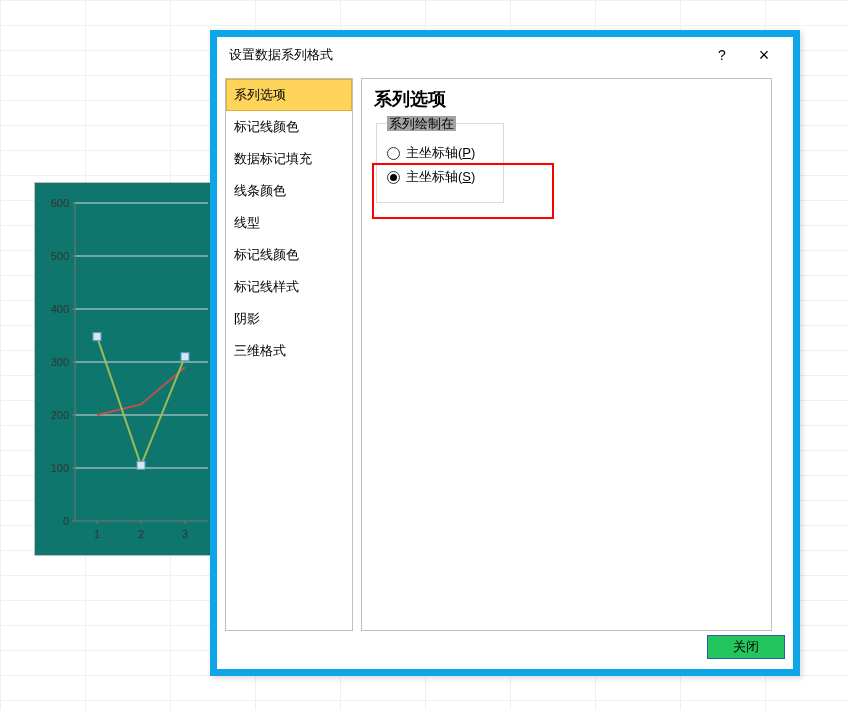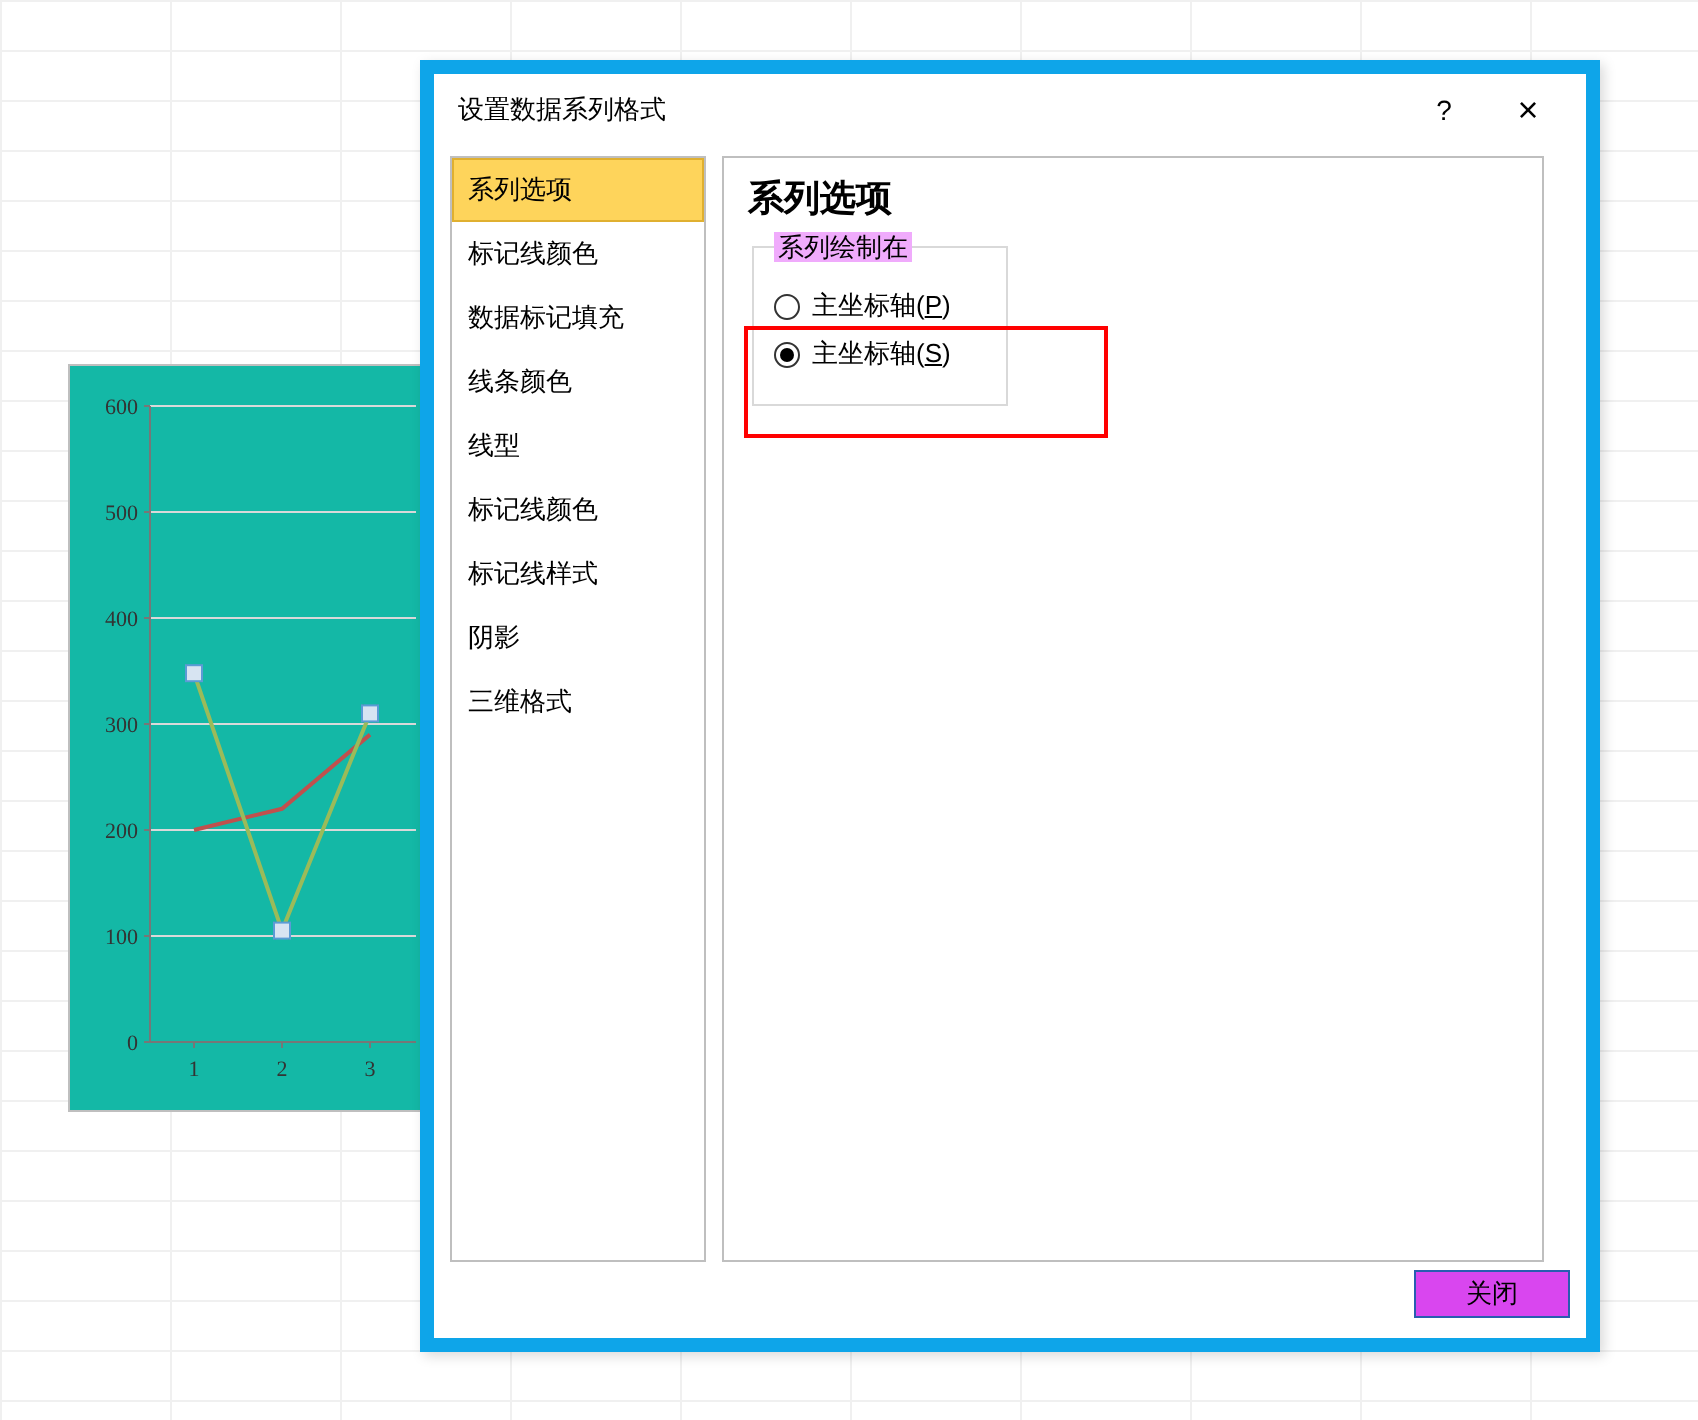--- a/index.html
+++ b/index.html
@@ -25,23 +25,22 @@
   }
 
   
   .chart-container {
     position: absolute;
     left: 34px;
     top: 182px;
     width: 178px;
     height: 374px;
     border: 1px solid #bfbfbf;
-    background: #14b8a6;
+    background: #0f766e;
     padding: 10px 4px 10px 8px;
-    font-family: Liberation Serif, serif;
   }
   .chart-plot {
     position: relative;
     width: 100%;
     height: 100%;
   }
   .chart-plot svg {
     position: absolute;
     top: 0; left: 0;
   }
@@ -114,21 +113,21 @@
   .fieldset {
     border: 1px solid #d9d9d9;
     padding: 6px 10px 10px 10px;
     width: 128px;
     margin-left: 2px;
     position: relative;
   }
   .fieldset-legend {
     position: relative;
     top: -15px;
-    background: #f0abfc;
+    background: #a3a3a3;
     padding: 0 2px;
     font-size: 13px;
   }
   .fieldset-inner {
     margin-top: -10px;
   }
   .radio-row {
     display: flex;
     align-items: center;
     margin: 6px 0;
@@ -165,21 +164,21 @@
     height: 38px;
     display: flex;
     align-items: center;
     justify-content: flex-end;
     padding: 0 8px 6px 8px;
   }
   .btn {
     min-width: 78px;
     height: 24px;
     border: 1px solid #2a5db0;
-    background: #d946ef;
+    background: #22c55e;
     font-size: 13px;
     display: flex;
     align-items: center;
     justify-content: center;
     cursor: default;
   }
 </style>
 </head>
 <body>
 

